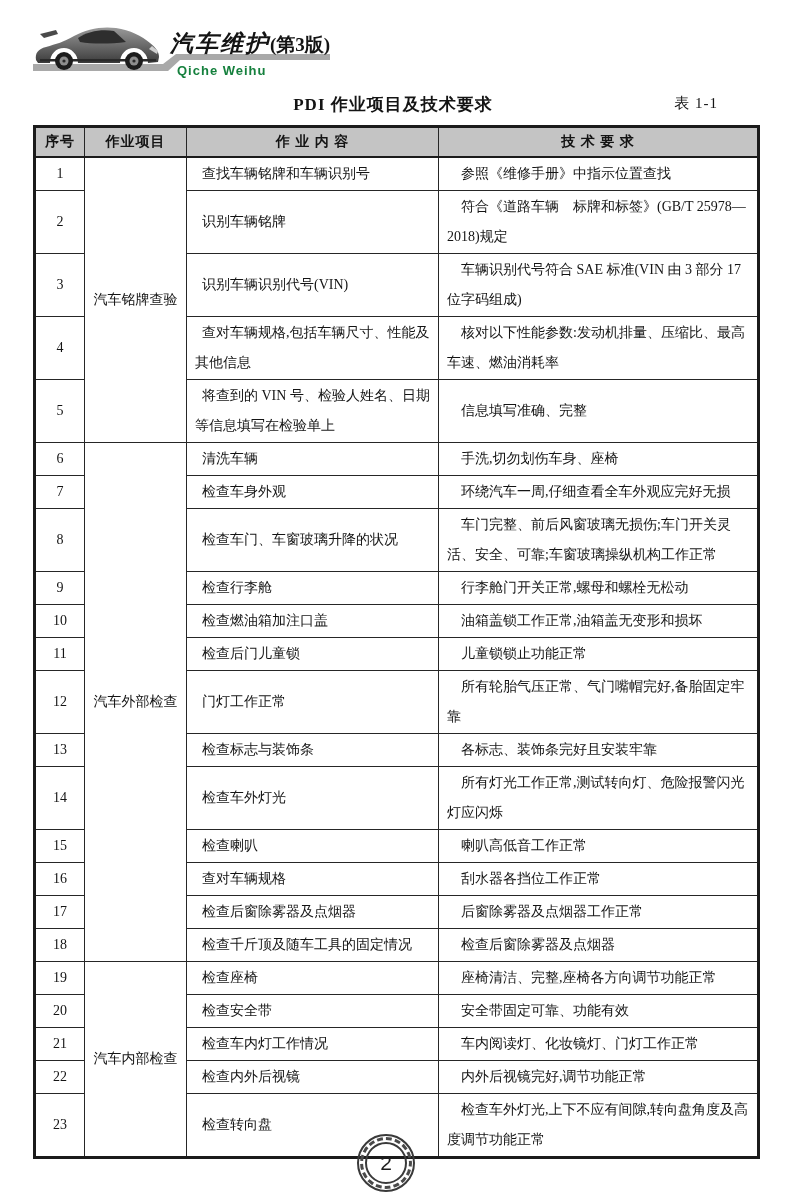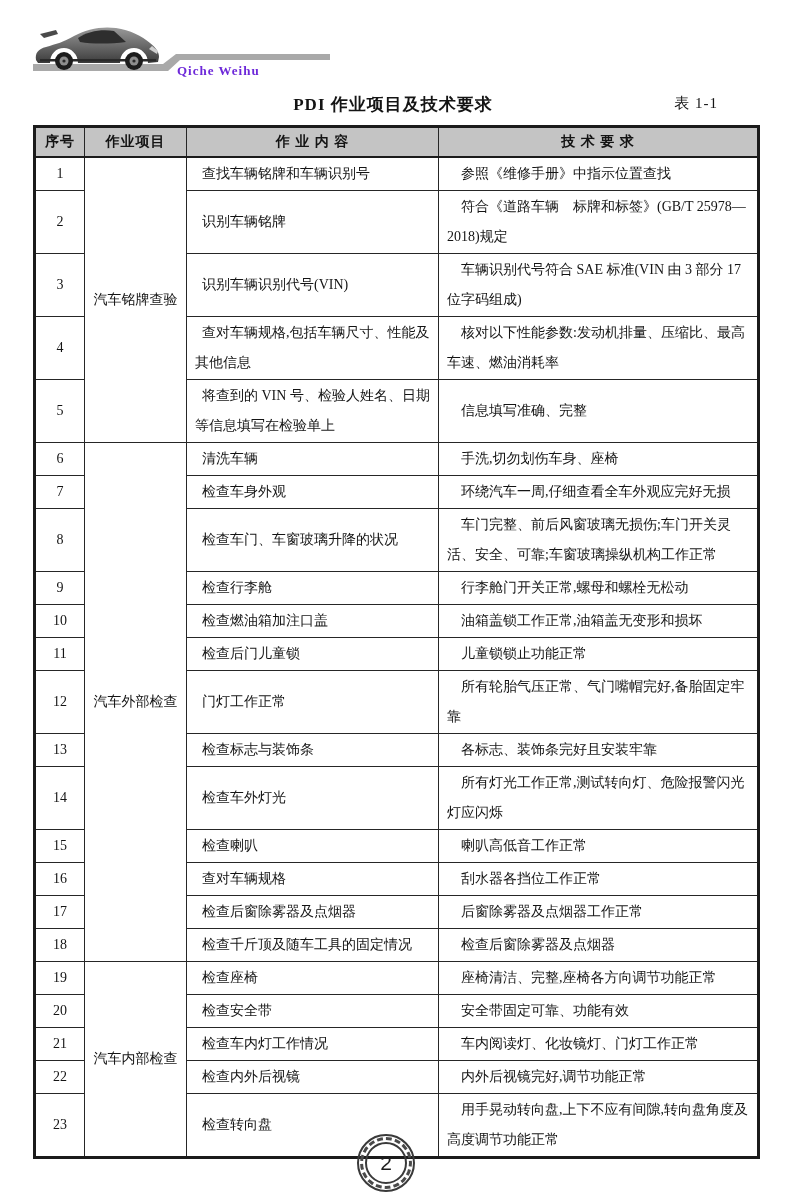--- a/index.html
+++ b/index.html
@@ -6,21 +6,21 @@
   html,body { width:790px; height:1199px; background:#ffffff; position:relative;
     font-family:"Liberation Serif","DejaVu Serif",serif; color:#141414; }
 
   
   .brand-area { position:absolute; left:0; top:0; width:790px; height:90px; }
   .brand-svg { position:absolute; left:30px; top:20px; }
   .brand-title { position:absolute; left:170px; top:28px; font-size:23px; font-weight:bold;
     font-style:italic; letter-spacing:2px; white-space:nowrap; }
   .brand-edition { font-style:normal; font-weight:bold; font-size:19px; letter-spacing:0; }
   .brand-sub { position:absolute; left:177px; top:63px; font-size:13px; font-weight:bold;
-    font-family:Liberation Serif, serif; letter-spacing:1px; color:#6d28d9; }
+    font-family:Liberation Sans, sans-serif; letter-spacing:1px; color:#15803d; }
 
   
   .title-row { position:absolute; left:0; top:93px; width:790px; height:24px; }
   .doc-title { position:absolute; left:0; width:786px; text-align:center; font-size:17px;
     font-weight:bold; letter-spacing:1px; }
   .table-ref { position:absolute; right:72px; top:1px; font-size:15px; letter-spacing:1px; }
 
   
   table.pdi { position:absolute; left:33px; top:125px; width:724px;
     border-collapse:collapse; table-layout:fixed; }
@@ -74,20 +74,21 @@
 
     <circle cx="34" cy="41" r="9" fill="#1c1c1c"></circle>
     <circle cx="34" cy="41" r="4.5" fill="#8d8d8d"></circle>
     <circle cx="34" cy="41" r="1.6" fill="#2a2a2a"></circle>
     <circle cx="104" cy="41" r="9" fill="#1c1c1c"></circle>
     <circle cx="104" cy="41" r="4.5" fill="#8d8d8d"></circle>
     <circle cx="104" cy="41" r="1.6" fill="#2a2a2a"></circle>
 
     <path d="M122,26 L128,31 L127,34 L119,29 Z" fill="#cfcfcf"></path>
   </svg>
+  <div class="brand-title"><span>汽车维护</span><span class="brand-edition">(第3版)</span></div>
   <div class="brand-sub">Qiche Weihu</div>
 </div>
 
 <div class="title-row">
   <div class="doc-title">PDI 作业项目及技术要求</div>
   <div class="table-ref">表 1-1</div>
 </div>
 
 <table class="pdi">
   <thead>
@@ -299,21 +300,21 @@
         <td class="col-tech">
           <p>内外后视镜完好,调节功能正常</p>
         </td>
       </tr>
       <tr>
         <td class="col-no">23</td>
         <td class="col-content">
           <p>检查转向盘</p>
         </td>
         <td class="col-tech">
-          <p>用手晃动转向盘,上下不应有间隙,转向盘角度及高度调节功能正常</p>
+          <p>检查车外灯光,上下不应有间隙,转向盘角度及高度调节功能正常</p>
         </td>
       </tr>
     </tbody>
 </table>
 
 <div class="page-badge">
   <div class="stitch"></div>
   <div class="inner">2</div>
 </div>
 

